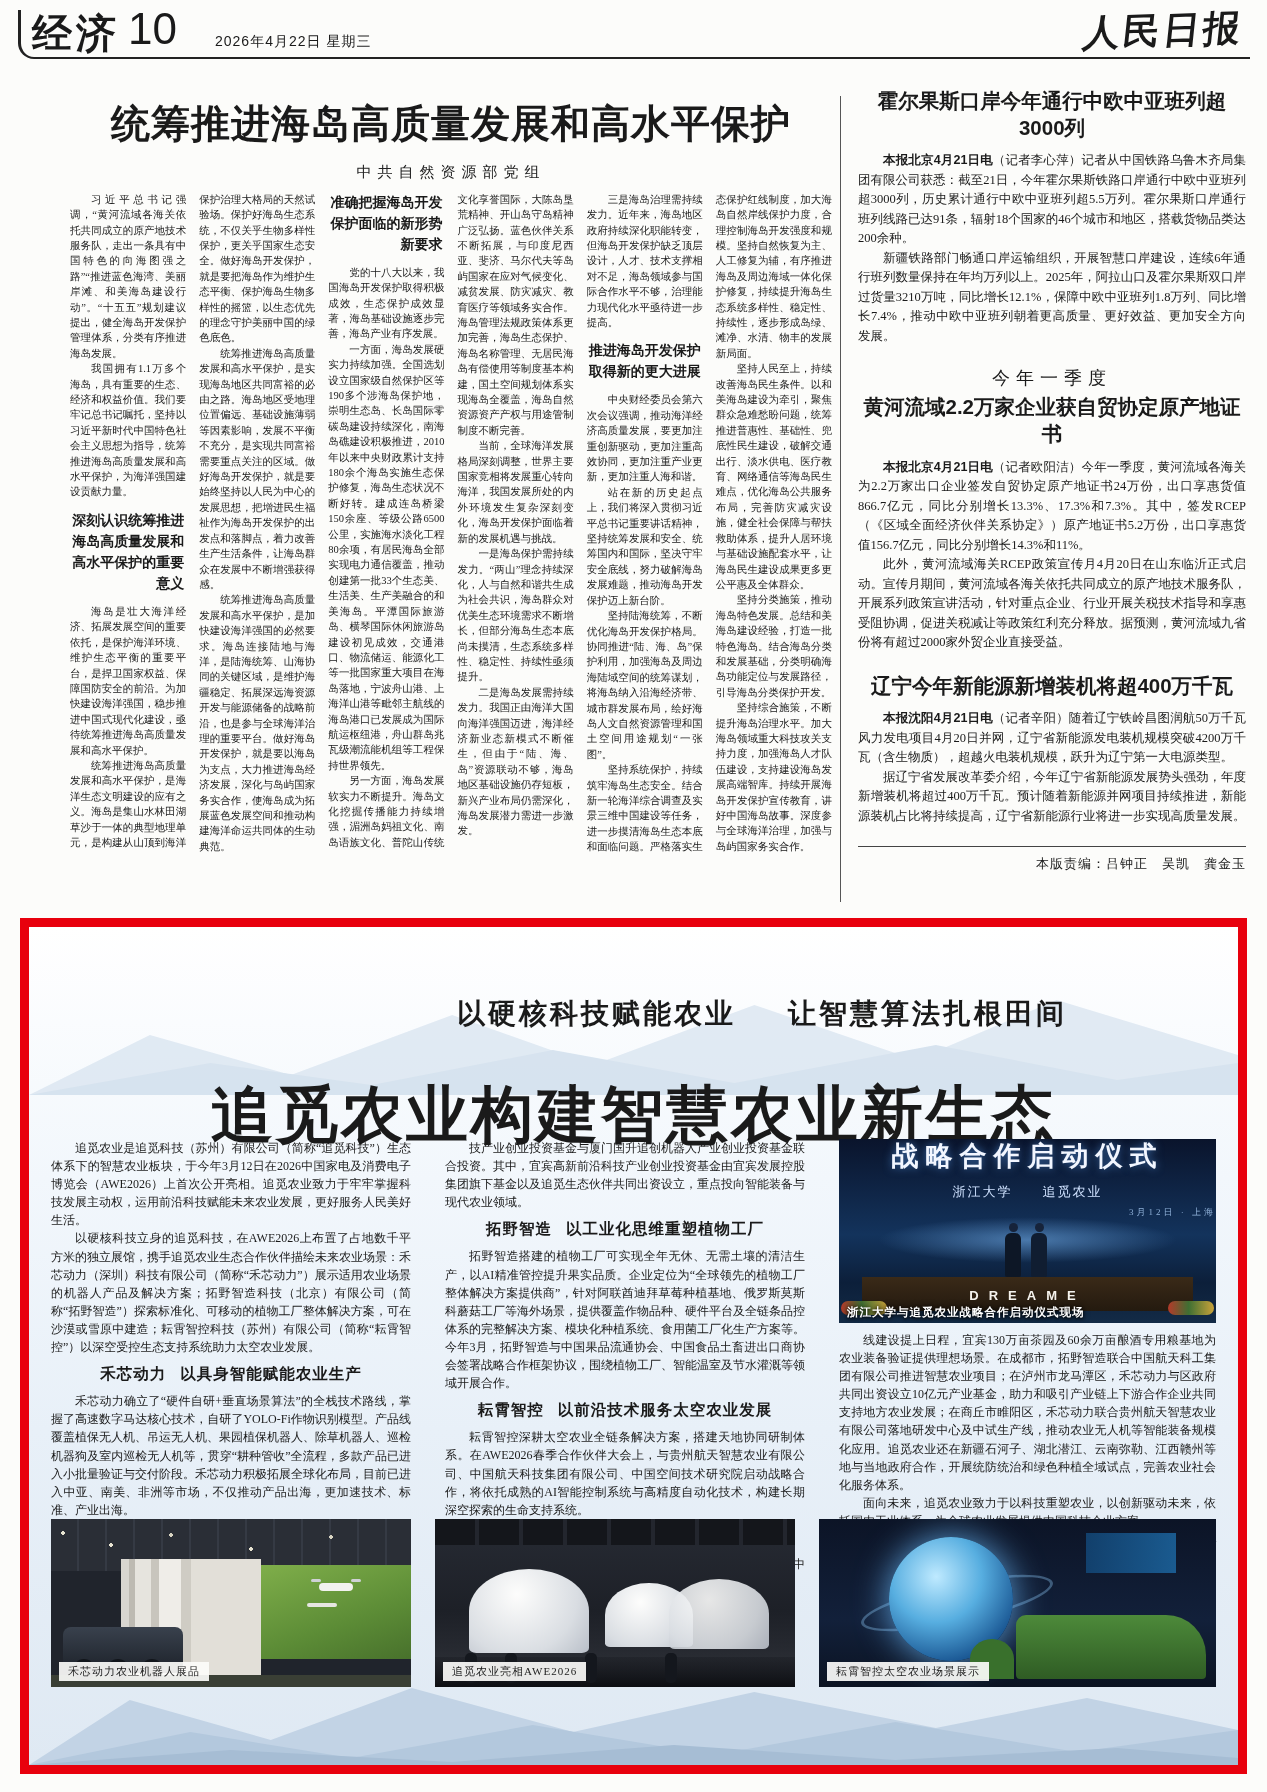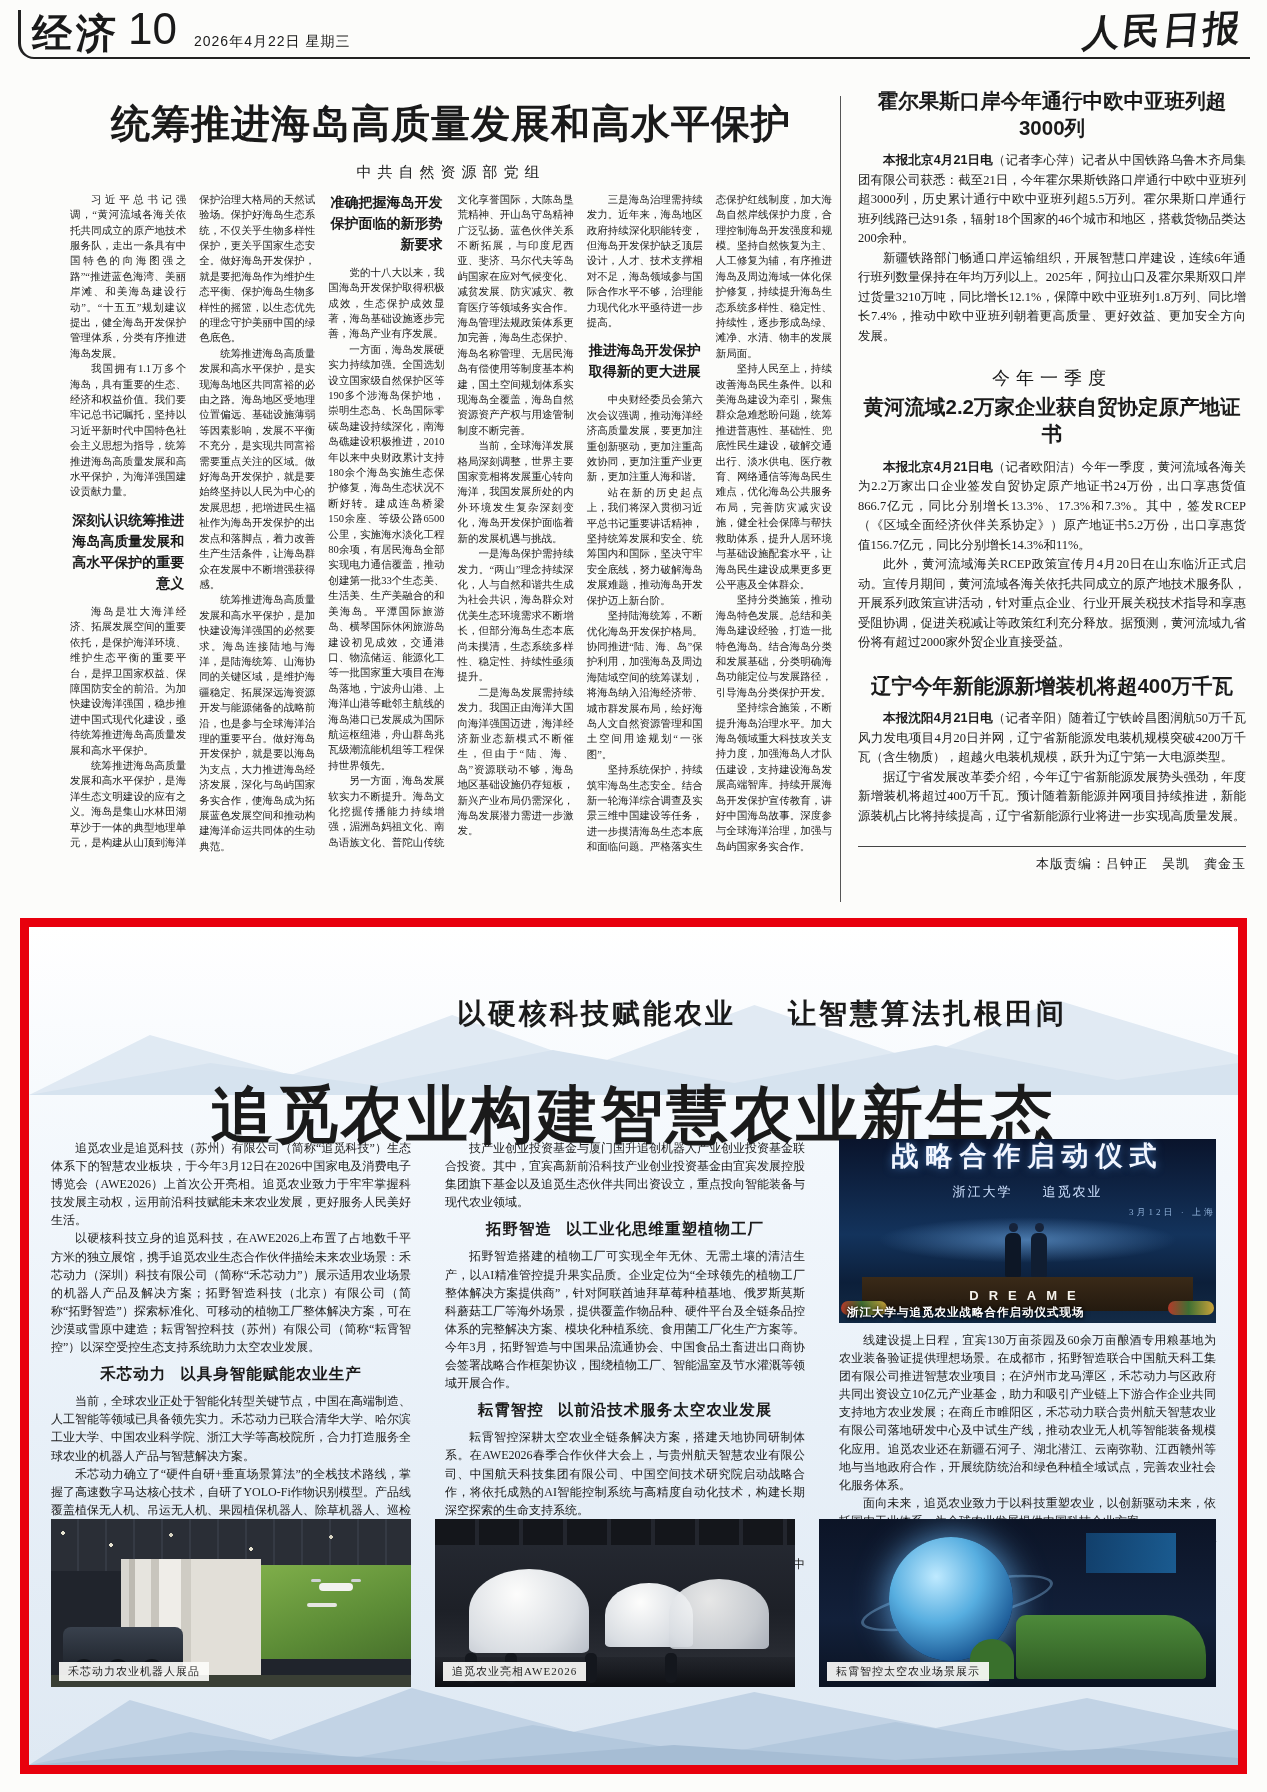--- a/index.html
+++ b/index.html
@@ -5,21 +5,21 @@
   html,body{margin:0;padding:0;background:#888;}
   .page{position:relative;width:1267px;height:1792px;margin:0 auto;background:#fcfcfa;color:#1a1a1a;
         font-family:"Liberation Serif",serif;overflow:hidden;}
   
   .hdr-bracket{position:absolute;left:18px;top:10px;width:1229px;height:47px;
     border-left:3px solid #222;border-bottom:2px solid #222;border-bottom-left-radius:16px;}
   .hdr-section{position:absolute;left:32px;top:6px;font-family:"Liberation Sans",sans-serif;
     font-weight:900;font-size:40px;letter-spacing:4px;}
   .hdr-pageno{position:absolute;left:128px;top:4px;font-family:"Liberation Sans",sans-serif;
     font-weight:500;font-size:44px;}
-  .hdr-date{position:absolute;left:194px;top:33px;font-family:"Liberation Sans",sans-serif;
+  .hdr-date{position:absolute;left:215px;top:33px;font-family:"Liberation Sans",sans-serif;
     font-size:14px;letter-spacing:1px;}
   .masthead{position:absolute;right:24px;top:6px;font-weight:bold;font-size:37px;letter-spacing:3px;
     transform:rotate(-2deg) skewX(-8deg);}
   
   .main-art{position:absolute;left:70px;top:92px;width:762px;}
   .main-headline{font-family:"Liberation Sans",sans-serif;font-weight:900;font-size:39px;
     letter-spacing:1px;text-align:center;line-height:1.25;margin:8px 0 4px;}
   .main-byline{text-align:center;font-size:15px;letter-spacing:6px;margin:14px 0 10px;color:#222;}
   .art-body{column-count:6;column-gap:13px;height:714px;overflow:hidden;
     font-size:10.5px;line-height:15.4px;text-align:justify;}
@@ -213,21 +213,20 @@
     <div class="ft-kicker">
       <span>以硬核科技赋能农业</span><span>让智慧算法扎根田间</span>
     </div>
     <h1 class="ft-headline">追觅农业构建智慧农业新生态</h1>
 
     <div class="ft-body">
       <div class="ft-col c1">
         <p>追觅农业是追觅科技（苏州）有限公司（简称“追觅科技”）生态体系下的智慧农业板块，于今年3月12日在2026中国家电及消费电子博览会（AWE2026）上首次公开亮相。追觅农业致力于牢牢掌握科技发展主动权，运用前沿科技赋能未来农业发展，更好服务人民美好生活。</p>
         <p>以硬核科技立身的追觅科技，在AWE2026上布置了占地数千平方米的独立展馆，携手追觅农业生态合作伙伴描绘未来农业场景：禾芯动力（深圳）科技有限公司（简称“禾芯动力”）展示适用农业场景的机器人产品及解决方案；拓野智造科技（北京）有限公司（简称“拓野智造”）探索标准化、可移动的植物工厂整体解决方案，可在沙漠或雪原中建造；耘霄智控科技（苏州）有限公司（简称“耘霄智控”）以深空受控生态支持系统助力太空农业发展。</p>
         <h4><span>禾芯动力</span><i></i><span>以具身智能赋能农业生产</span></h4>
-        <p>当前，全球农业正处于智能化转型关键节点，中国在高端制造、人工智能等领域已具备领先实力。禾芯动力已联合清华大学、哈尔滨工业大学、中国农业科学院、浙江大学等高校院所，合力打造服务全球农业的机器人产品与智慧解决方案。</p>
         <p>禾芯动力确立了“硬件自研+垂直场景算法”的全栈技术路线，掌握了高速数字马达核心技术，自研了YOLO-Fi作物识别模型。产品线覆盖植保无人机、吊运无人机、果园植保机器人、除草机器人、巡检机器狗及室内巡检无人机等，贯穿“耕种管收”全流程，多款产品已进入小批量验证与交付阶段。禾芯动力积极拓展全球化布局，目前已进入中亚、南美、非洲等市场，不仅推动产品出海，更加速技术、标准、产业出海。</p>
         <p>禾芯动力成立伊始便完成数千万元天使轮融资，由宜宾高新前沿科</p>
       </div>
       <div class="ft-col c2">
         <p>技产业创业投资基金与厦门国升追创机器人产业创业投资基金联合投资。其中，宜宾高新前沿科技产业创业投资基金由宜宾发展控股集团旗下基金以及追觅生态伙伴共同出资设立，重点投向智能装备与现代农业领域。</p>
         <h4><span>拓野智造</span><i></i><span>以工业化思维重塑植物工厂</span></h4>
         <p>拓野智造搭建的植物工厂可实现全年无休、无需土壤的清洁生产，以AI精准管控提升果实品质。企业定位为“全球领先的植物工厂整体解决方案提供商”，针对阿联酋迪拜草莓种植基地、俄罗斯莫斯科蘑菇工厂等海外场景，提供覆盖作物品种、硬件平台及全链条品控体系的完整解决方案、模块化种植系统、食用菌工厂化生产方案等。今年3月，拓野智造与中国果品流通协会、中国食品土畜进出口商协会签署战略合作框架协议，围绕植物工厂、智能温室及节水灌溉等领域开展合作。</p>
         <h4><span>耘霄智控</span><i></i><span>以前沿技术服务太空农业发展</span></h4>
         <p>耘霄智控深耕太空农业全链条解决方案，搭建天地协同研制体系。在AWE2026春季合作伙伴大会上，与贵州航天智慧农业有限公司、中国航天科技集团有限公司、中国空间技术研究院启动战略合作，将依托成熟的AI智能控制系统与高精度自动化技术，构建长期深空探索的生命支持系统。</p>
         <h4><span>企地协同</span><i></i><span>以科技助力农业现代化</span></h4>

